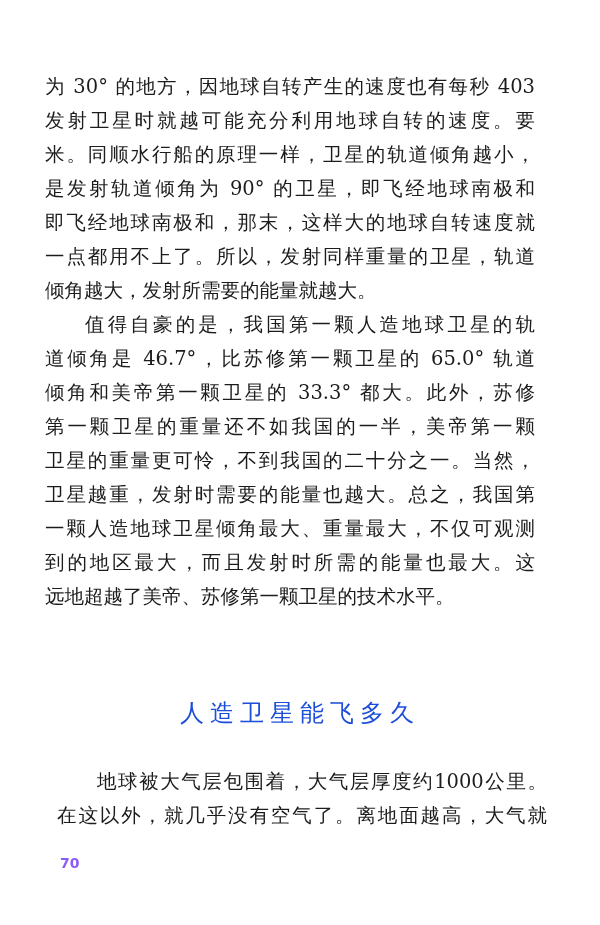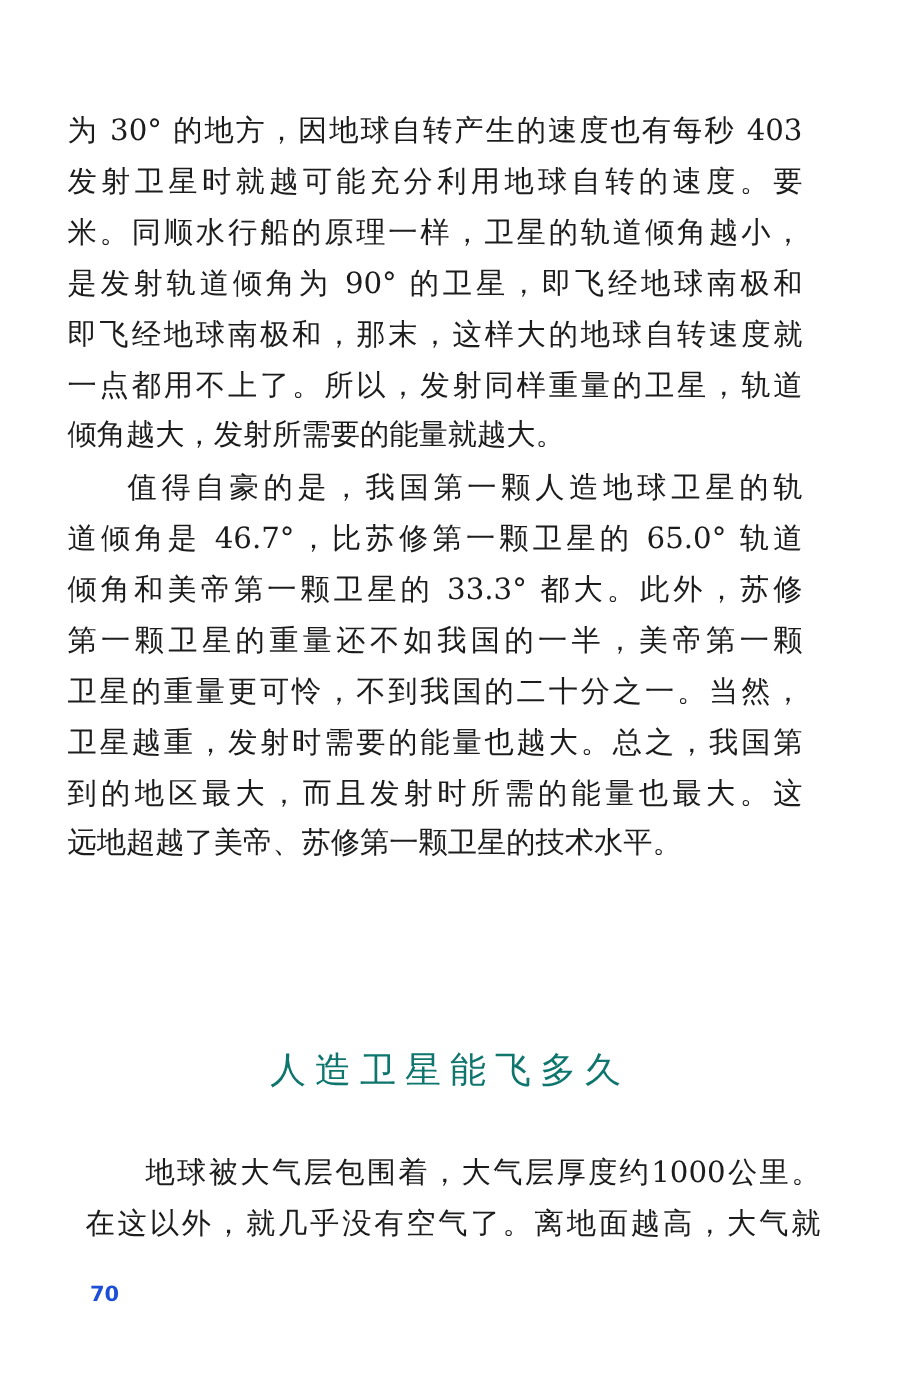--- a/index.html
+++ b/index.html
@@ -5,31 +5,31 @@
   html, body { margin: 0; padding: 0; }
   body {
     width: 600px; height: 925px; background: #ffffff; position: relative; overflow: hidden;
     font-family: "DejaVu Serif", "Liberation Serif", serif; color: #1c1c1c;
   }
   .page { position: absolute; left: 45px; top: 70px; width: 490px; }
   .line {
     font-size: 19.5px; line-height: 34px; height: 34px; white-space: nowrap;
     text-align: justify; text-align-last: justify; letter-spacing: 0px;
   }
-  .line.last { text-align-last: left; font-family: Liberation Serif, serif; }
+  .line.last { text-align-last: left; }
   .line.indent { padding-left: 40px; }
   .heading {
     position: absolute; left: 0; width: 600px; top: 697px; text-align: center;
-    font-size: 24px; letter-spacing: 6px; font-weight: normal; color: #0f766e;
+    font-size: 24px; letter-spacing: 6px; font-weight: normal; color: #1d4ed8;
     font-family: Liberation Sans, sans-serif;
   }
   .sec2 { position: absolute; left: 57px; top: 765px; width: 490px; }
   .pagenum {
     position: absolute; left: 60px; top: 855px; font-size: 14px; font-weight: bold;
-    font-family: "DejaVu Sans", "Liberation Sans", sans-serif; color: #1d4ed8;
+    font-family: "DejaVu Sans", "Liberation Sans", sans-serif; color: #8b5cf6;
   }
 </style>
 </head>
 <body>
 
 <div class="page">
   <div>
     <div class="line">为 30° 的地方，因地球自转产生的速度也有每秒 403</div>
     <div class="line">发射卫星时就越可能充分利用地球自转的速度。要</div>
     <div class="line">米。同顺水行船的原理一样，卫星的轨道倾角越小，</div>
@@ -38,20 +38,21 @@
     <div class="line">一点都用不上了。所以，发射同样重量的卫星，轨道</div>
     <div class="line last">倾角越大，发射所需要的能量就越大。</div>
   </div>
   <div>
     <div class="line indent">值得自豪的是，我国第一颗人造地球卫星的轨</div>
     <div class="line">道倾角是 46.7°，比苏修第一颗卫星的 65.0° 轨道</div>
     <div class="line">倾角和美帝第一颗卫星的 33.3° 都大。此外，苏修</div>
     <div class="line">第一颗卫星的重量还不如我国的一半，美帝第一颗</div>
     <div class="line">卫星的重量更可怜，不到我国的二十分之一。当然，</div>
     <div class="line">卫星越重，发射时需要的能量也越大。总之，我国第</div>
+    <div class="line">一颗人造地球卫星倾角最大、重量最大，不仅可观测</div>
     <div class="line">到的地区最大，而且发射时所需的能量也最大。这</div>
     <div class="line last">远地超越了美帝、苏修第一颗卫星的技术水平。</div>
   </div>
 </div>
 
 <div class="heading">人造卫星能飞多久</div>
 
 <div class="sec2">
   <div class="line indent">地球被大气层包围着，大气层厚度约1000公里。</div>
   <div class="line">在这以外，就几乎没有空气了。离地面越高，大气就</div>

